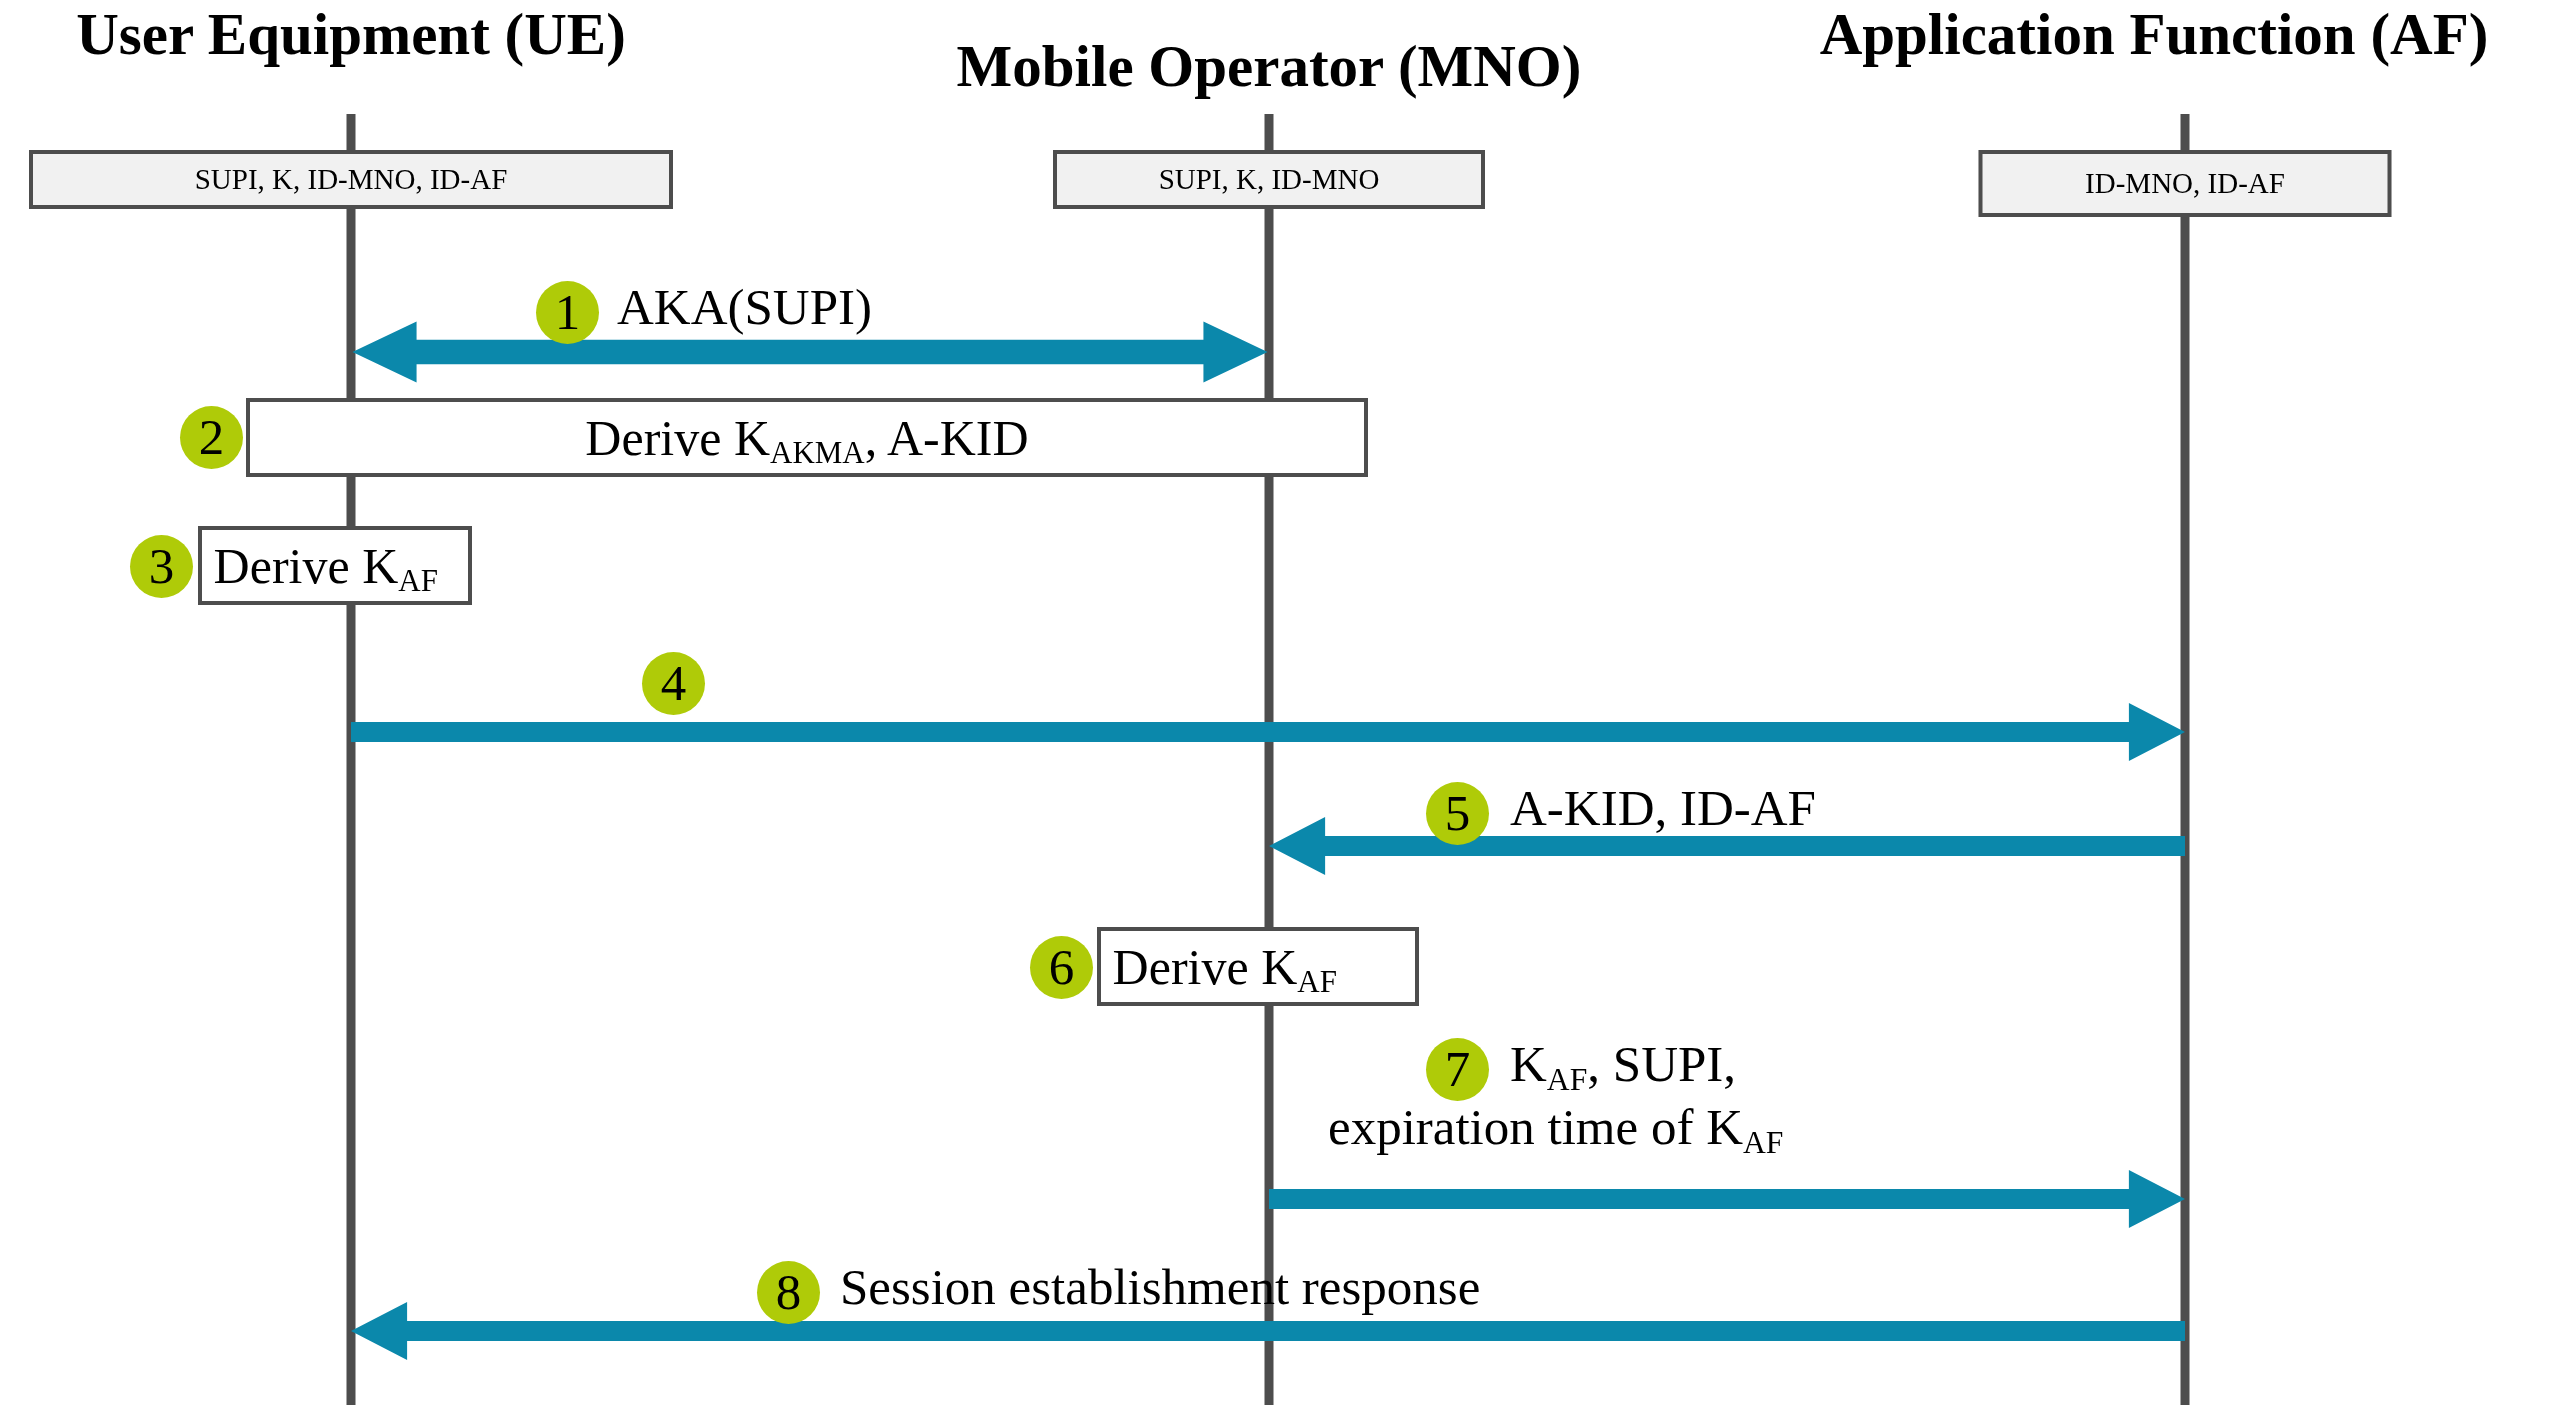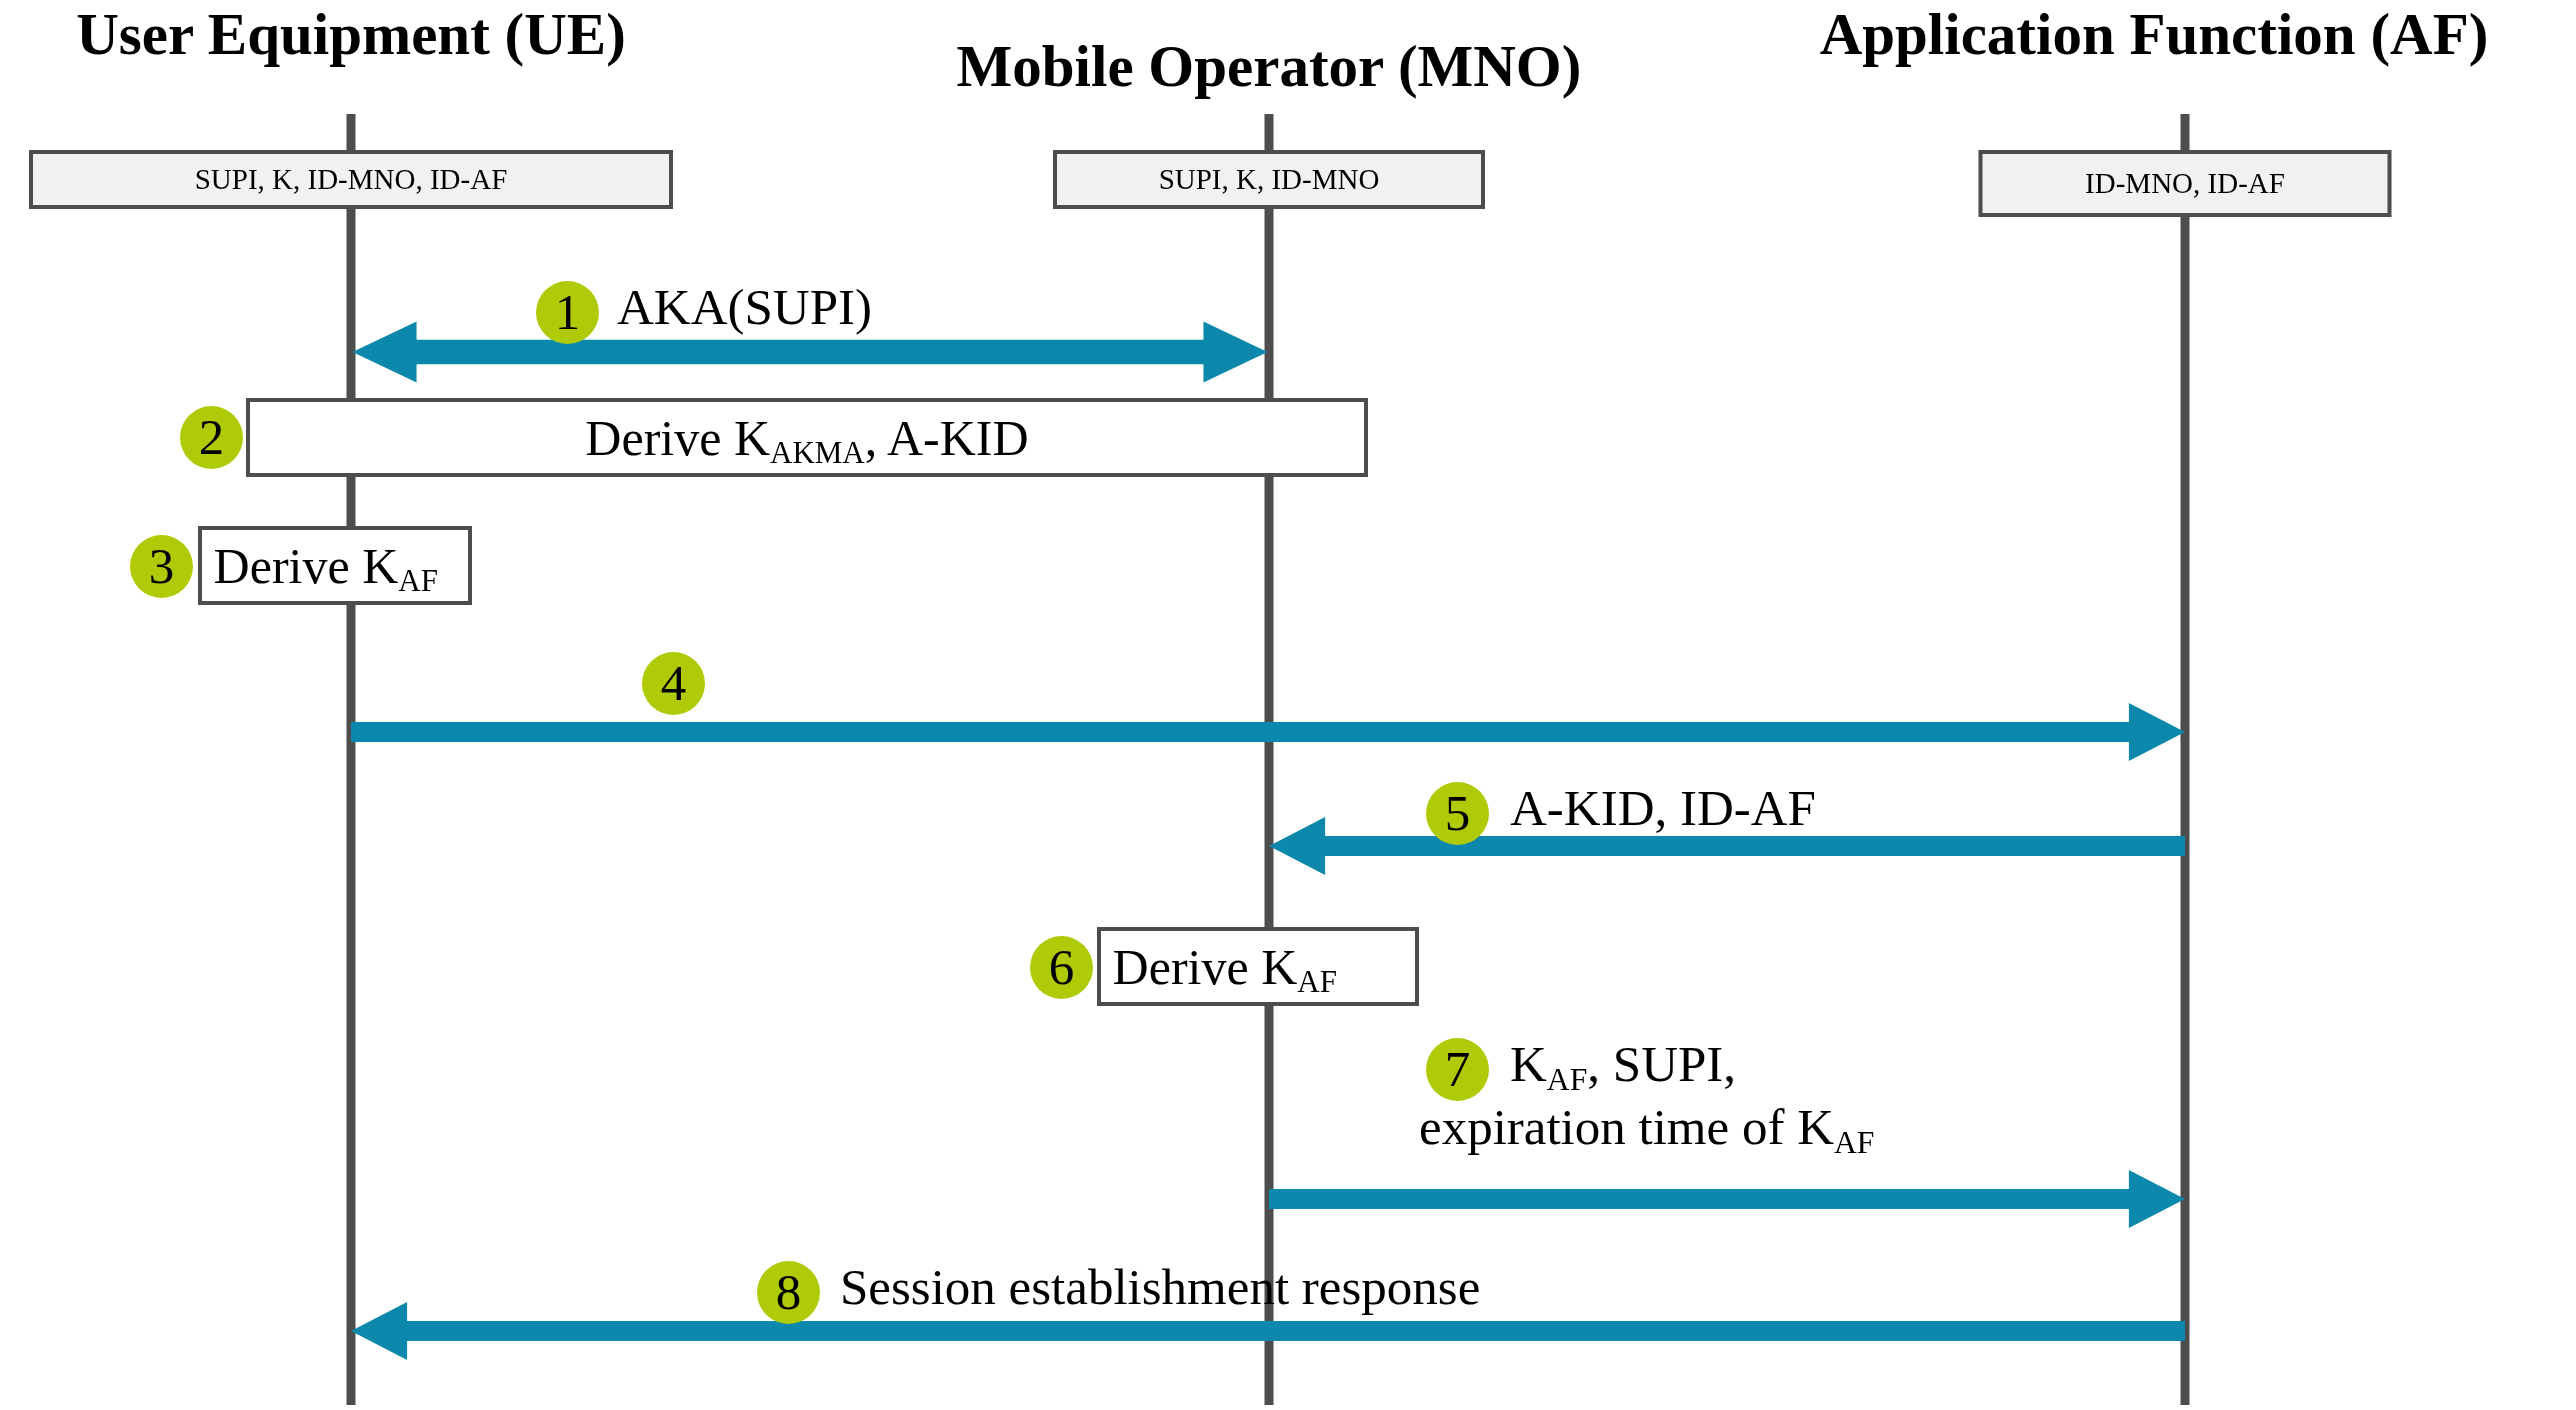--- a/index.html
+++ b/index.html
@@ -159,21 +159,21 @@
   </div>
   <div class="badge" style="left:1030px; top:936px; width:63px; height:63px;">6</div>
 
   <svg class="arrow-svg" style="left:1269px; top:1170px; width:916px; height:58px;" viewBox="0 0 1110 70">
     <polygon points="0,23 1042,23 1042,0 1110,35 1042,70 1042,47 0,47" fill="#0b88ab"></polygon>
   </svg>
   <div class="badge" style="left:1426px; top:1038px; width:63px; height:63px;">7</div>
   <div class="msg-label two-line" style="left:1510px; top:1036px;">
     <div><span>K</span><sub>AF</sub><span>, SUPI,</span></div>
   </div>
-  <div class="msg-label" style="left:1419px; top:1101px;">
+  <div class="msg-label" style="left:1328px; top:1101px;">
     <span><span>expiration time of K</span><sub>AF</sub><span></span></span>
   </div>
 
   <svg class="arrow-svg" style="left:351px; top:1302px; width:1834px; height:58px;" viewBox="0 0 2223 70">
     <polygon points="0,35 68,0 68,23 2223,23 2223,47 68,47 68,70" fill="#0b88ab"></polygon>
   </svg>
   <div class="badge" style="left:757px; top:1261px; width:63px; height:63px;">8</div>
   <div class="msg-label" style="left:840px; top:1261px;">Session establishment response</div>
 
 </div>

